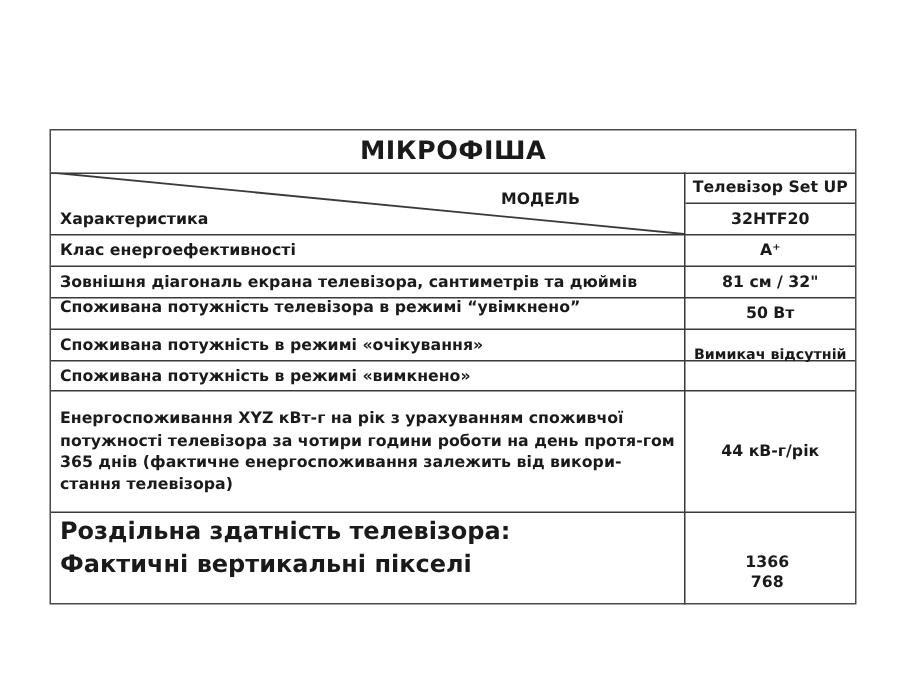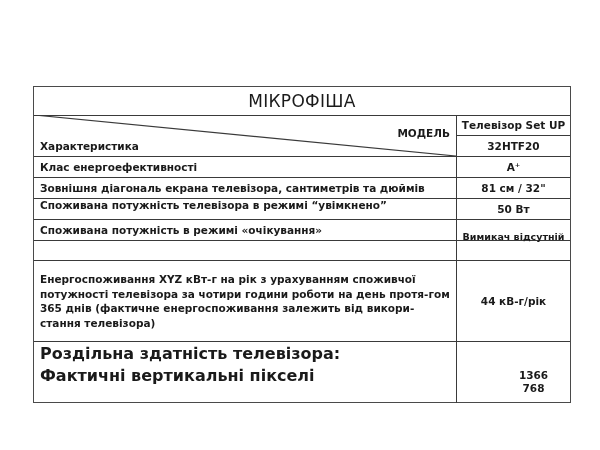--- a/index.html
+++ b/index.html
@@ -28,21 +28,21 @@
       position: absolute;
       left: 0; top: 0;
       width: 536px;
       height: 28px;
       border-bottom: 1px solid #3a3a3a;
       display: flex;
       align-items: center;
       justify-content: center;
       font-size: 17px;
       letter-spacing: 0.3px;
-      font-weight: normal;
+      font-weight: bold;
       color: #1a1a1a;
     }
     .vline {
       position: absolute;
       left: 422px;
       top: 28px;
       width: 1px;
       height: 288px;
       background: #3a3a3a;
     }
@@ -85,21 +85,20 @@
       left: 0;
       top: 28px;
       width: 422px;
       height: 41px;
     }
     .model-label {
       position: absolute;
       left: 300px;
       top: 40px;
       width: 116px;
-      text-align: right;
       font-size: 10.5px;
       font-weight: bold;
     }
     .char-label {
       position: absolute;
       left: 6px;
       top: 53px;
       font-size: 10.5px;
       font-weight: bold;
       text-align: center;
@@ -112,21 +111,21 @@
       position: absolute;
       left: 6px;
       top: 260px;
       width: 414px;
       font-size: 16px;
       font-weight: bold;
     }
     .res-block div { line-height: 13px; }
     .res-vals {
       position: absolute;
-      left: 443px;
+      left: 421px;
       top: 260px;
       width: 113px;
       font-size: 10.5px;
       font-weight: bold;
       text-align: center;
     }
     .res-vals div { line-height: 13px; }
   </style>
 </head>
 <body>
@@ -156,20 +155,21 @@
   <div class="cell-right" style="top:91px;height:20px;">81 см / 32"</div>
   <div class="hline" style="top:111px;"></div>
 
   <div class="cell-left" style="top:108px;height:20px;text-align:center;">Споживана потужність телевізора в режимі “увімкнено”</div>
   <div class="cell-right" style="top:112px;height:20px;">50 Вт</div>
   <div class="hline" style="top:132px;"></div>
 
   <div class="cell-left" style="top:133px;height:20px;">Споживана потужність в режимі «очікування»</div>
   <div class="hline" style="top:153px;"></div>
 
+  <div class="cell-left" style="top:154px;height:19px;">Споживана потужність в режимі «вимкнено»</div>
   <div class="cell-right small" style="top:140px;height:19px;">Вимикач відсутній</div>
   <div class="hline" style="top:173px;"></div>
 
   <div class="cell-left multiline" style="top:174px;height:80px;justify-content:center;">
     <span>Енергоспоживання XYZ  кВт-г на рік з урахуванням споживчої потужності телевізора за чотири години роботи на день протя-гом 365 днів (фактичне енергоспоживання залежить від викори-стання телевізора)</span>
   </div>
   <div class="cell-right" style="top:174px;height:80px;">44 кВ-г/рік</div>
   <div class="hline" style="top:254px;"></div>
 
   <div class="res-block">

